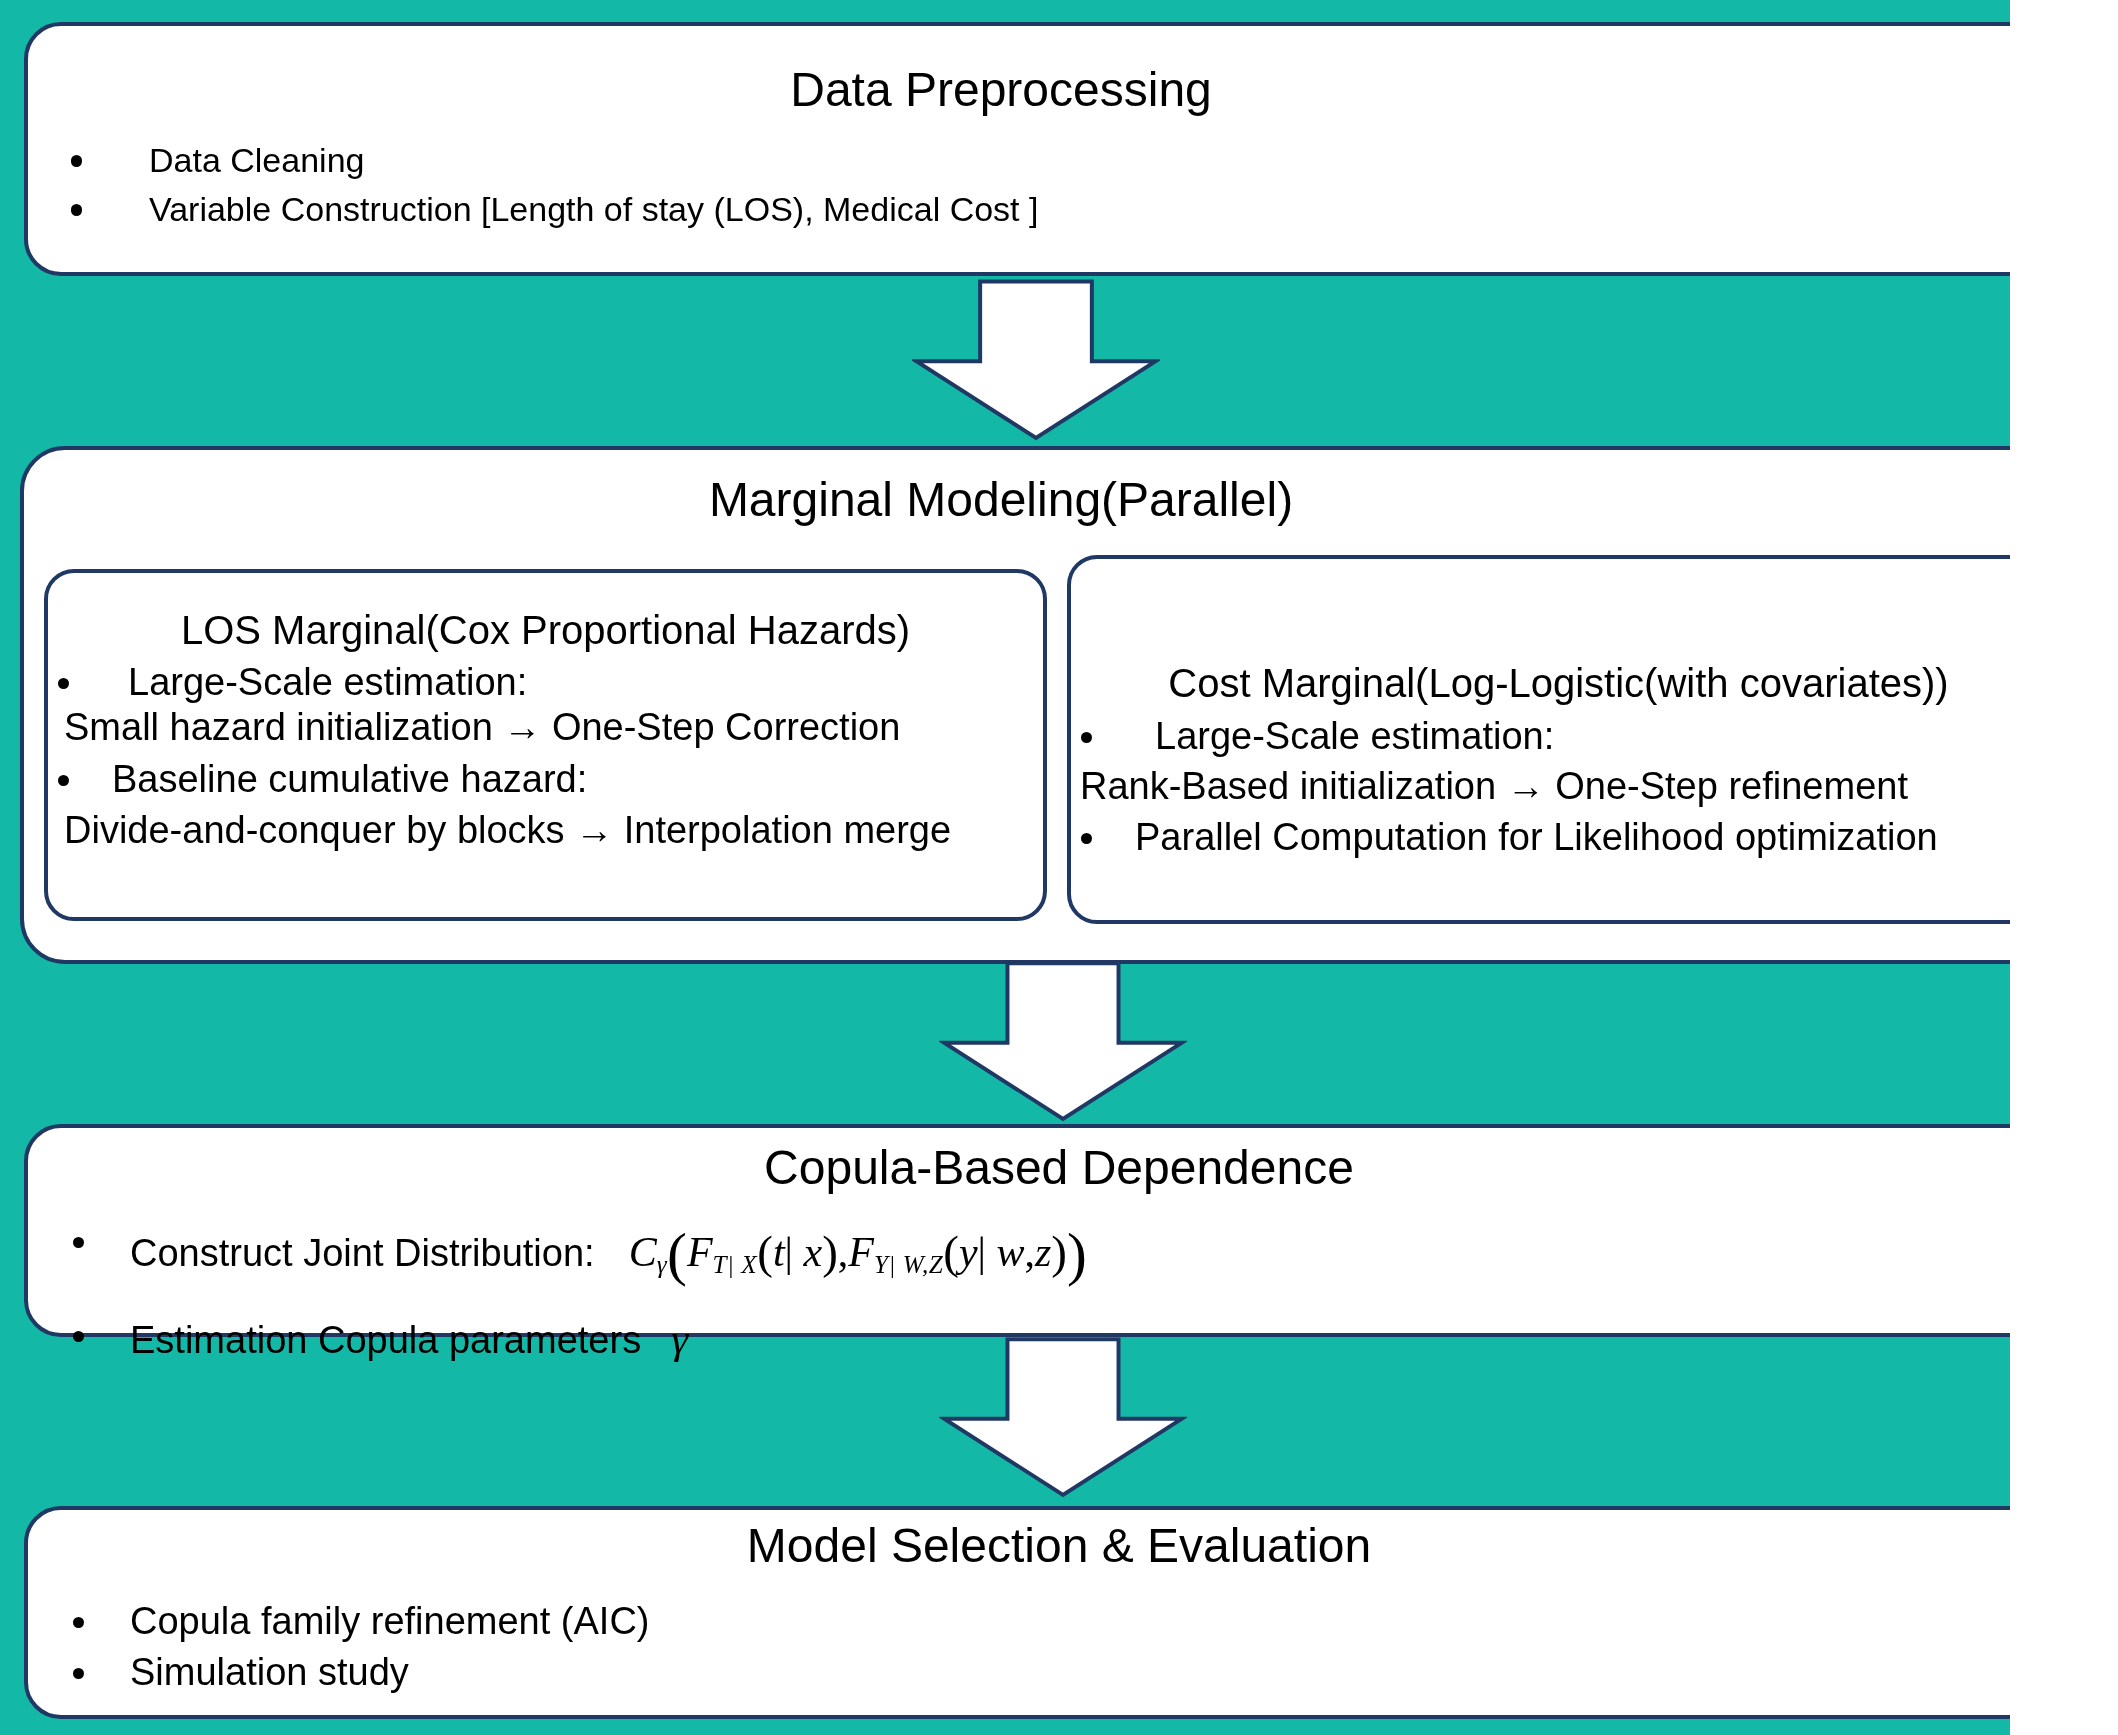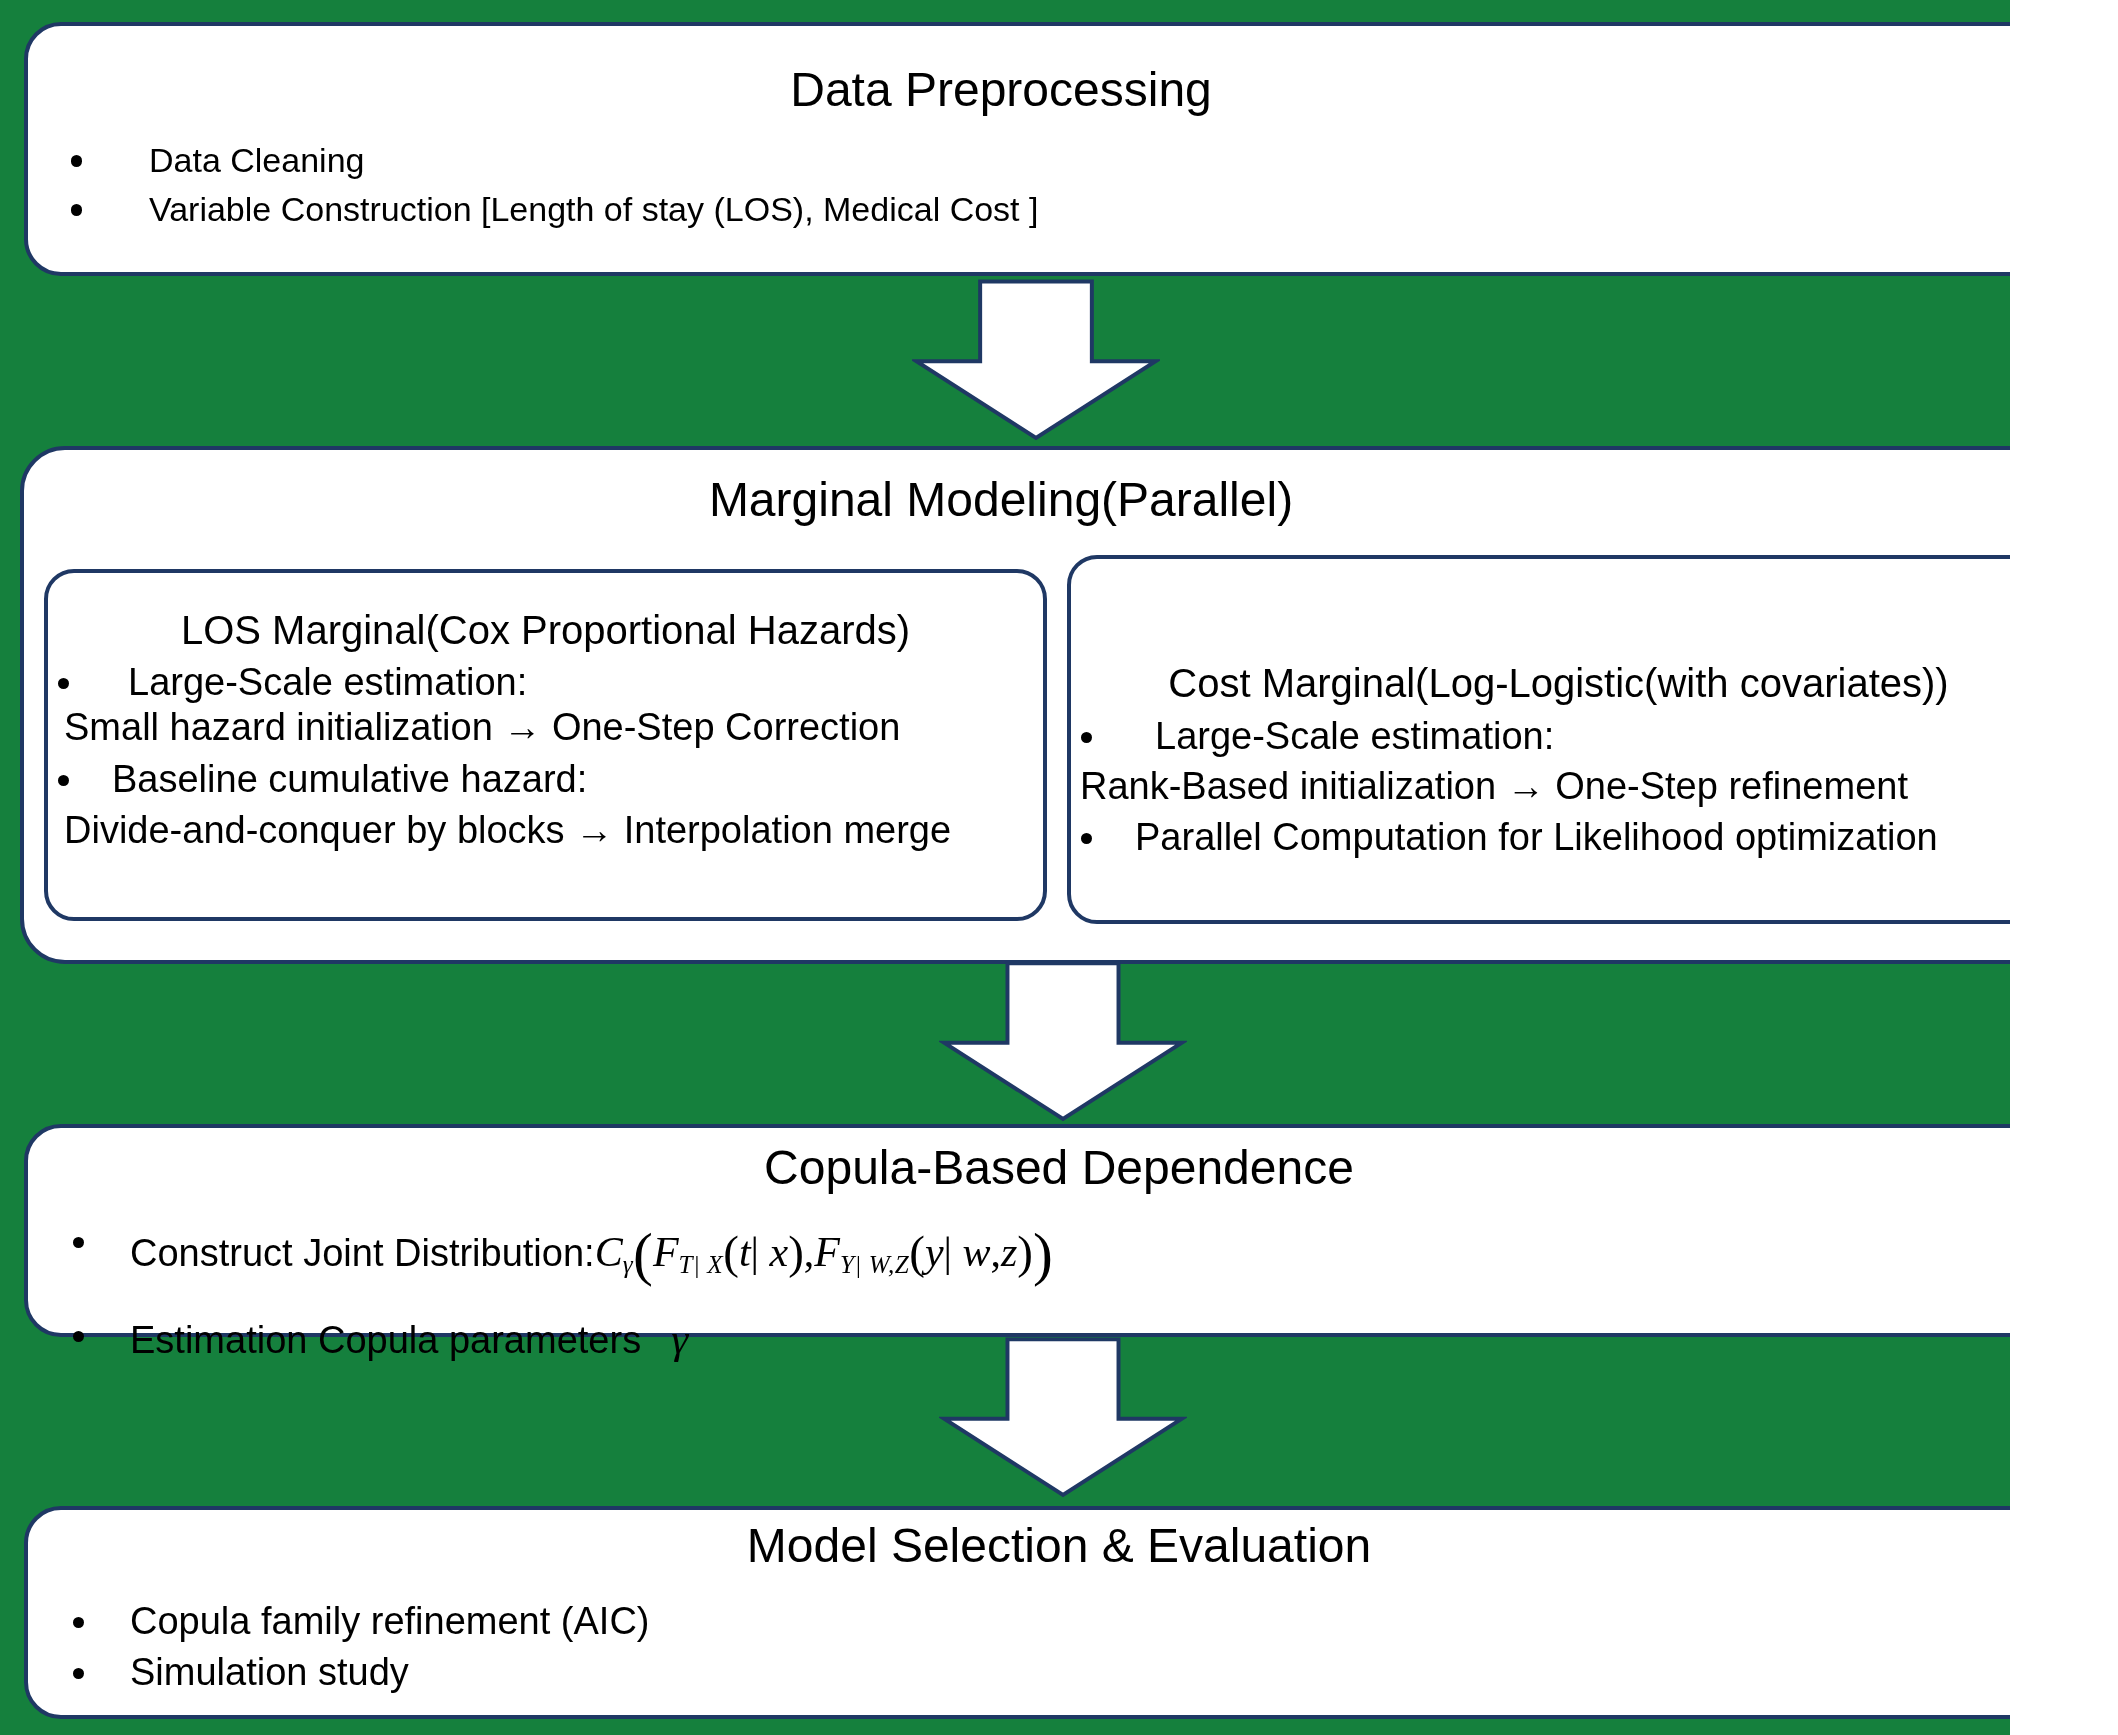--- a/index.html
+++ b/index.html
@@ -1,19 +1,19 @@
 <!DOCTYPE html>
 <html style="font-size:12.8px"><head>
 <meta charset="utf-8">
 <style>
   html,body{margin:0;padding:0;background:#ffffff;}
   #canvas{
     position:relative;
     width:2010px;height:1736px;
-    background:#15803d;
+    background:#14b8a6;
     font-family:"Liberation Sans", sans-serif;
     color:#000;
     overflow:hidden;
   }
   .fbox{
     position:absolute;
     background:#ffffff;
     border:4.8px solid #1f3864;
     border-radius:37px;
     box-sizing:border-box;
@@ -55,20 +55,21 @@
     width:11.2px;height:11.2px;
     border-radius:50%;
     background:#000;
     top:17px;
   }
   .fs42-dot{top:14.4px;}
   .arrow{position:absolute;}
   .formula{
     font-family:"Liberation Serif", serif;
     font-size:42px;
+    margin-left:34px;
     white-space:nowrap;
   }
   .f-it{font-style:italic;}
   .f-rm{font-style:normal;}
   .f-sub{font-style:italic;font-size:0.60em;vertical-align:-0.28em;letter-spacing:0.02em;}
   .f-big{font-style:normal;font-size:1.42em;vertical-align:-0.14em;}
   .f-pr{font-style:normal;font-size:1.12em;vertical-align:-0.05em;}
   .gamma{
     font-family:"Liberation Serif", serif;
     font-style:italic;

